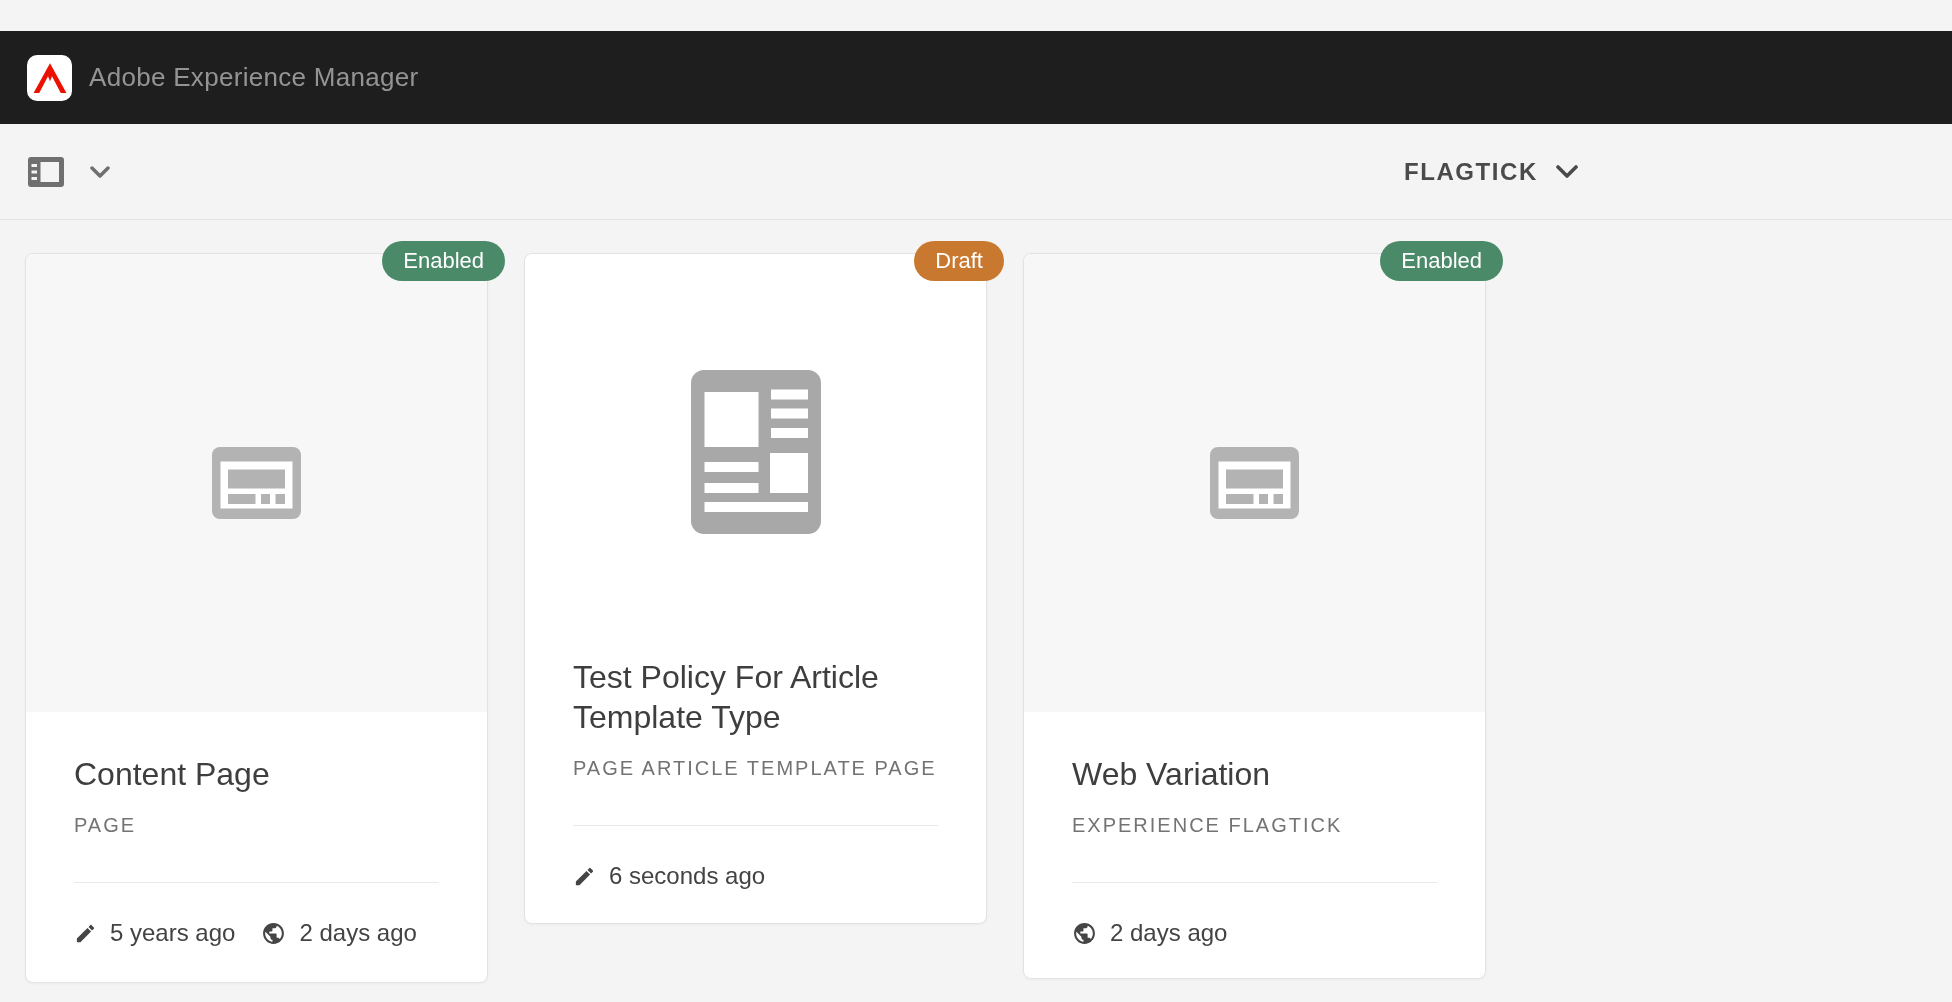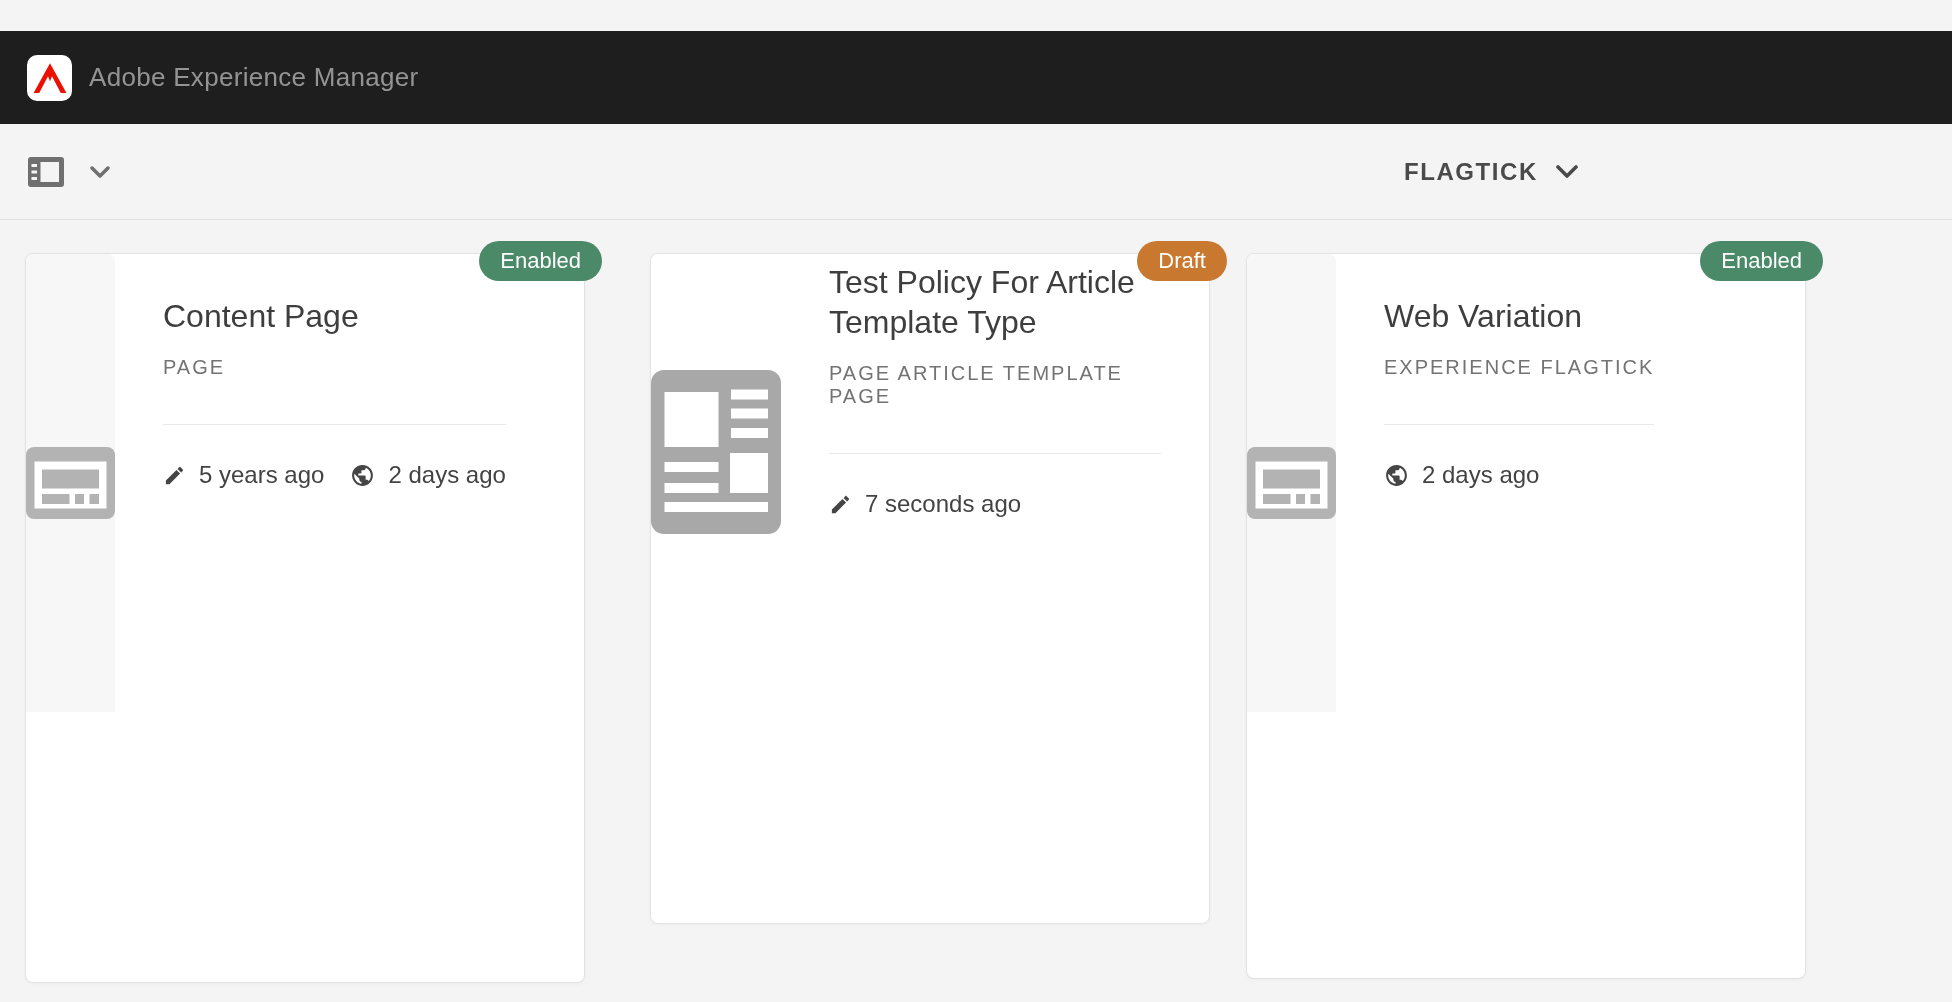--- a/index.html
+++ b/index.html
@@ -26,25 +26,25 @@
   }
   .rail-group{display:flex;align-items:center;gap:26px;cursor:pointer;}
   .project-selector{
     position:absolute;right:374px;top:0;height:100%;
     display:flex;align-items:center;gap:18px;cursor:pointer;
   }
   .project-label{font-size:24px;font-weight:700;letter-spacing:1.6px;color:#4a4a4a;}
   
   .grid{display:flex;align-items:flex-start;gap:36px;padding:33px 0 0 25px;}
   .card{
-    width:560px;background:#ffffff;border:1px solid #e3e3e3;border-radius:8px;
-    position:relative;box-sizing:border-box;display:flex;flex-direction:row;
+    width:463px;background:#ffffff;border:1px solid #e3e3e3;border-radius:8px;
+    position:relative;box-sizing:border-box;display:flex;flex-direction:column;
     box-shadow:0 1px 3px rgba(0,0,0,.04);cursor:pointer;
   }
-  .card-1{height:730px;} .card-2{height:671px;margin-left:29px;} .card-3{height:726px;}
+  .card-1{height:730px;} .card-2{height:671px;} .card-3{height:726px;}
   .badge{
     position:absolute;top:-13px;right:-18px;height:40px;line-height:40px;
     padding:0 21px;border-radius:20px;color:#ffffff;font-size:22px;z-index:2;
   }
   .thumb{
     height:458px;background:#f7f7f7;border-radius:7px 7px 0 0;
     display:flex;align-items:center;justify-content:center;
   }
   .card-2 .thumb{height:395px;background:#ffffff;}
   .info{padding:0 48px;}
@@ -145,21 +145,21 @@
     </div>
     <div class="info">
       <h2 class="card-title">Test Policy For Article Template Type</h2>
       <div class="card-type">PAGE ARTICLE TEMPLATE PAGE</div>
       <div class="divider"></div>
       <div class="meta">
         <span class="meta-item">
           <svg width="23" height="23" viewBox="0 0 24 24">
             <path fill="#454545" d="M3 17.25V21h3.75L17.81 9.94l-3.75-3.75L3 17.25zM20.71 7.04c.39-.39.39-1.02 0-1.41l-2.34-2.34c-.39-.39-1.02-.39-1.41 0l-1.83 1.83 3.75 3.75 1.83-1.83z"></path>
           </svg>
-          <span>7 seconds ago</span>
+          <span>6 seconds ago</span>
         </span>
       </div>
     </div>
   </article>
 
   <article class="card card-3">
     <span class="badge" style="background-color: rgb(75, 138, 104);">Enabled</span>
     <div class="thumb">
       <svg width="89" height="72" viewBox="0 0 89 72">
         <rect x="0" y="0" width="89" height="72" rx="8" fill="#b3b3b3"></rect>

